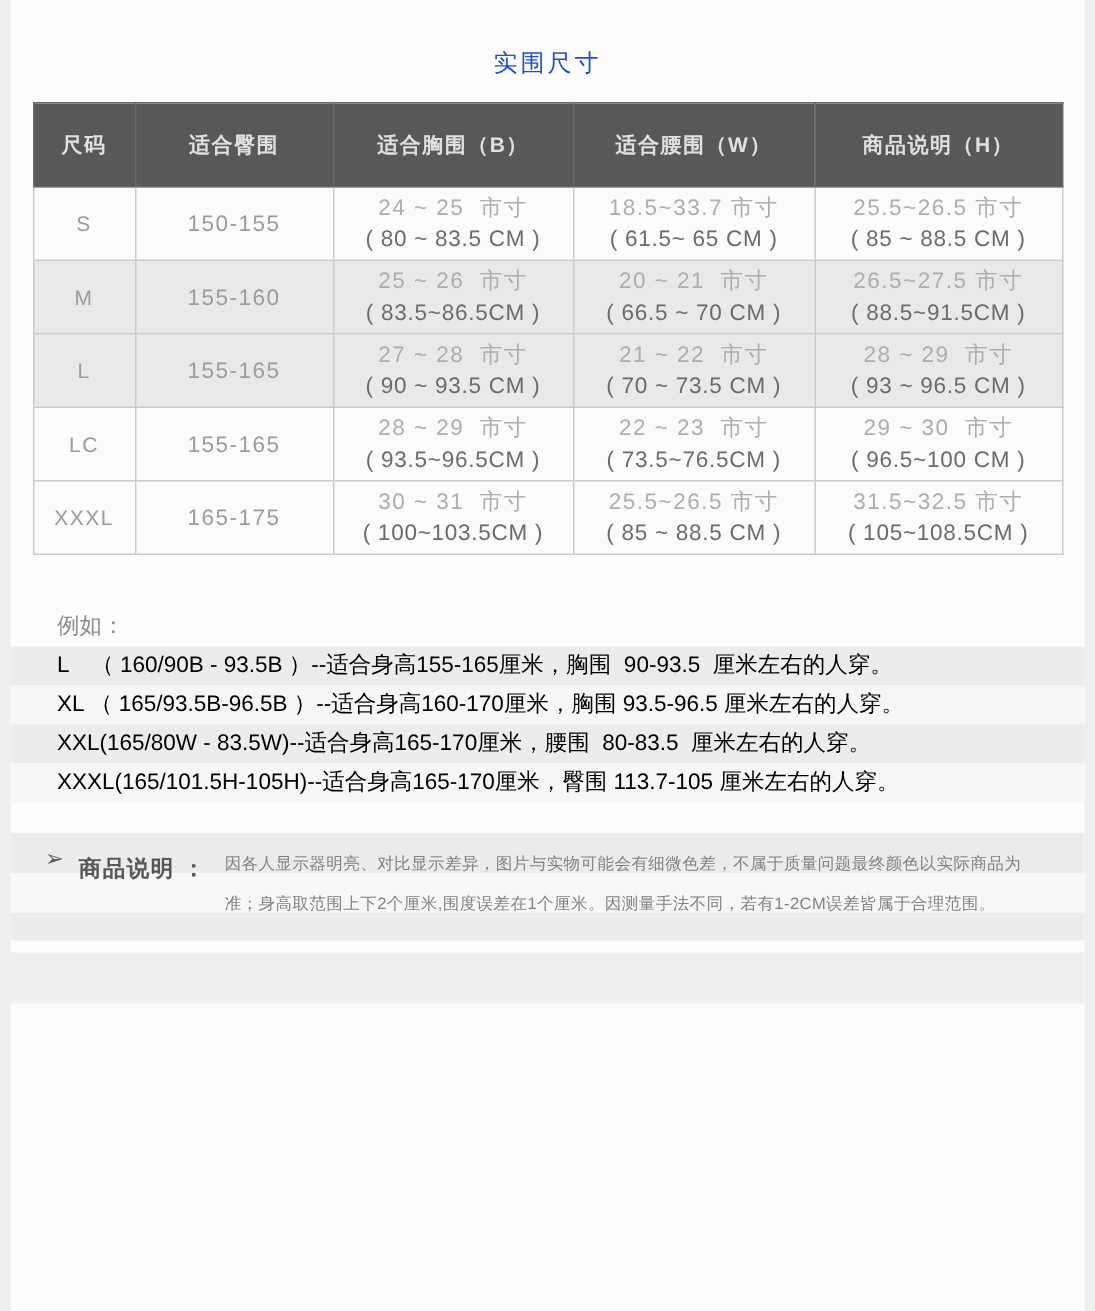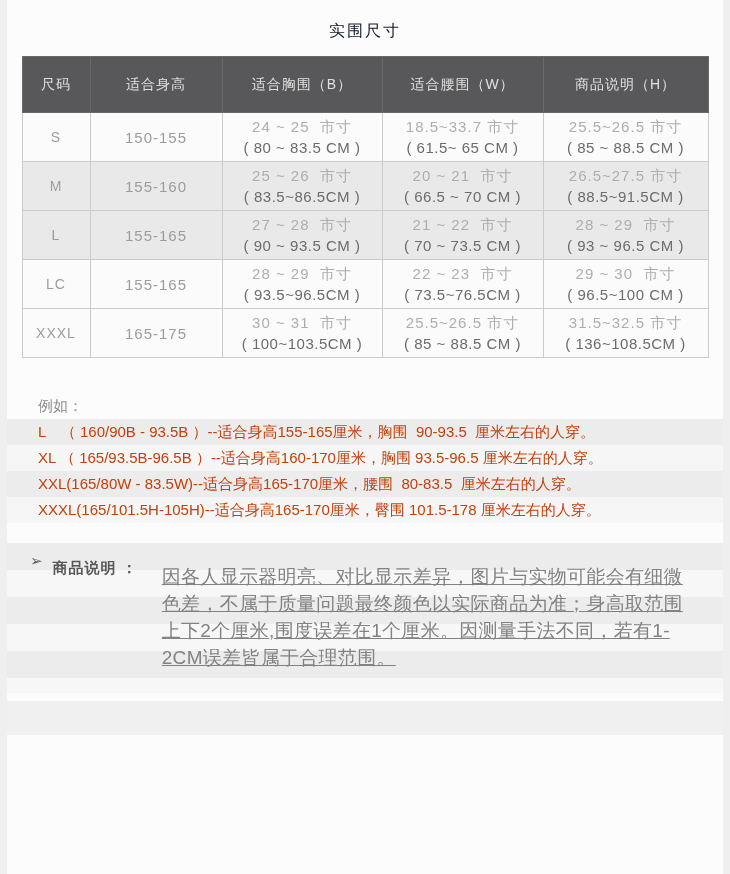--- a/index.html
+++ b/index.html
@@ -10,42 +10,42 @@
     -webkit-font-smoothing:antialiased;
   }
   .content{
     width:716px;height:874px;
     margin:0 auto;
     background:#fcfcfc;
     overflow:hidden;
     box-sizing:border-box;
   }
   .page-title{
-    margin:0;
+    margin:12px;
     padding-top:22px;
     text-align:center;
     font-size:16px;
     font-weight:400;
-    color:#0f172a;
+    color:#1d4ed8;
     letter-spacing:2px;
     height:18px;
     line-height:18px;
   }
   table.size-table{
     width:686px;
     margin:16px auto 0 auto;
     border-collapse:collapse;
     border:1px solid #b3b3b3;
     table-layout:fixed;
   }
   .size-table th{
     background:#58585a;
     color:#e0e0e0;
     font-size:14px;
-    font-weight:normal;
+    font-weight:bold;
     height:53px;
     border:1px solid #69696b;
     text-align:center;
     letter-spacing:1px;
   }
   .size-table td{
     height:48px;
     border:1px solid #cbcbcb;
     text-align:center;
     vertical-align:middle;
@@ -60,21 +60,21 @@
     line-height:21px;white-space:pre;letter-spacing:1px;
   }
   .l2{
     font-size:15px;color:#6d6b6b;
     line-height:21px;white-space:pre;letter-spacing:0.5px;
   }
   .examples{margin-top:35px;}
   .ex-line{
     height:26px;line-height:26px;
     padding-left:31px;
-    font-size:15px;color:#c2410c;
+    font-size:15px;color:#000000;
     white-space:pre;
   }
   .ex-label{background:transparent;color:#8d8d8d;}
   .stripe-a{background:#ececec;}
   .stripe-b{background:#f6f6f6;}
   .notes{
     margin-top:20px;
     padding:4px 10px 6px 23px;
     background:repeating-linear-gradient(180deg,#ececec 0 27px,#f7f7f7 27px 54px);
     display:flex;
@@ -91,27 +91,26 @@
     line-height:27px;
   }
   .notes-label{
     font-size:15px;font-weight:bold;color:#575757;
     letter-spacing:1px;
     line-height:27px;
     margin-right:8px;
     margin-top:14px;
   }
   .notes-text{
-    margin:16px;
+    margin:4px;
     width:552px;
-    font-size:19px;
+    font-size:11px;
     color:#828282;
     line-height:27px;
     letter-spacing:0.3px;
-    text-decoration:underline;
   }
   .bottom-band{
     height:34px;
     margin-top:8px;
     background:#f0f0f0;
   }
 </style>
 </head>
 <body>
 
@@ -123,21 +122,21 @@
     <colgroup>
       <col style="width:68px">
         <col style="width:132px">
         <col style="width:160px">
         <col style="width:161px">
         <col style="width:165px">
     </colgroup>
     <thead>
       <tr>
         <th>尺码</th>
-        <th>适合身高</th>
+        <th>适合臀围</th>
         <th>适合胸围（B）</th>
         <th>适合腰围（W）</th>
         <th>商品说明（H）</th>
       </tr>
     </thead>
     <tbody id="tbody">
         <tr>
           <td class="c-size">S</td>
           <td class="c-height">150-155</td>
           <td>
@@ -207,32 +206,32 @@
           <td>
             <div class="l1">30 ~ 31  市寸</div>
             <div class="l2">( 100~103.5CM )</div>
           </td>
           <td>
             <div class="l1">25.5~26.5 市寸</div>
             <div class="l2">( 85 ~ 88.5 CM )</div>
           </td>
           <td>
             <div class="l1">31.5~32.5 市寸</div>
-            <div class="l2">( 136~108.5CM )</div>
+            <div class="l2">( 105~108.5CM )</div>
           </td>
         </tr>
       </tbody>
   </table>
 
   <div class="examples">
     <div class="ex-line ex-label">例如：</div>
     <div class="ex-line stripe-a">L　（ 160/90B - 93.5B ）--适合身高155-165厘米，胸围  90-93.5  厘米左右的人穿。</div>
     <div class="ex-line stripe-b">XL （ 165/93.5B-96.5B ）--适合身高160-170厘米，胸围 93.5-96.5 厘米左右的人穿。</div>
     <div class="ex-line stripe-a">XXL(165/80W - 83.5W)--适合身高165-170厘米，腰围  80-83.5  厘米左右的人穿。</div>
-    <div class="ex-line stripe-b">XXXL(165/101.5H-105H)--适合身高165-170厘米，臀围 101.5-178 厘米左右的人穿。</div>
+    <div class="ex-line stripe-b">XXXL(165/101.5H-105H)--适合身高165-170厘米，臀围 113.7-105 厘米左右的人穿。</div>
   </div>
 
   <div class="notes">
     <div class="notes-head">
       <span class="arrow-icon">➢</span>
       <span class="notes-label">商品说明 ：</span>
     </div>
     <p class="notes-text">因各人显示器明亮、对比显示差异，图片与实物可能会有细微色差，不属于质量问题最终颜色以实际商品为准；身高取范围上下2个厘米,围度误差在1个厘米。因测量手法不同，若有1-2CM误差皆属于合理范围。</p>
   </div>
 

